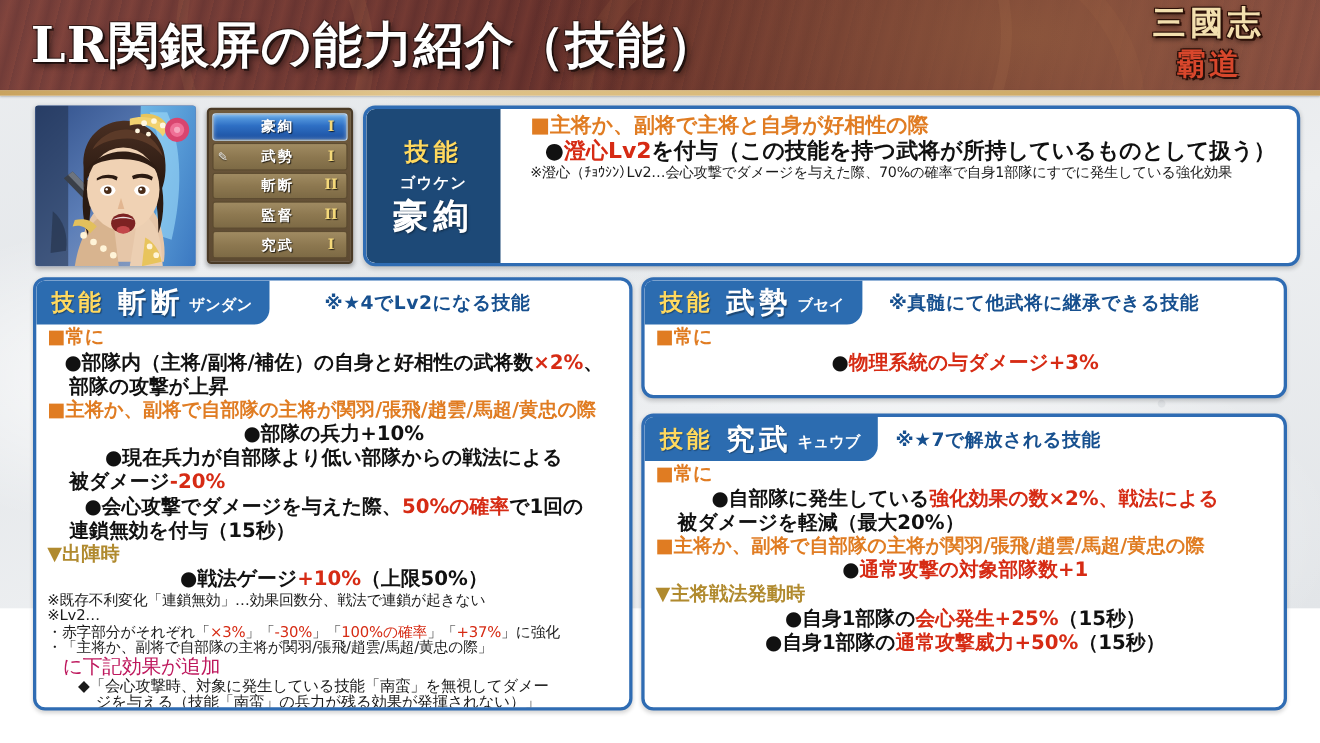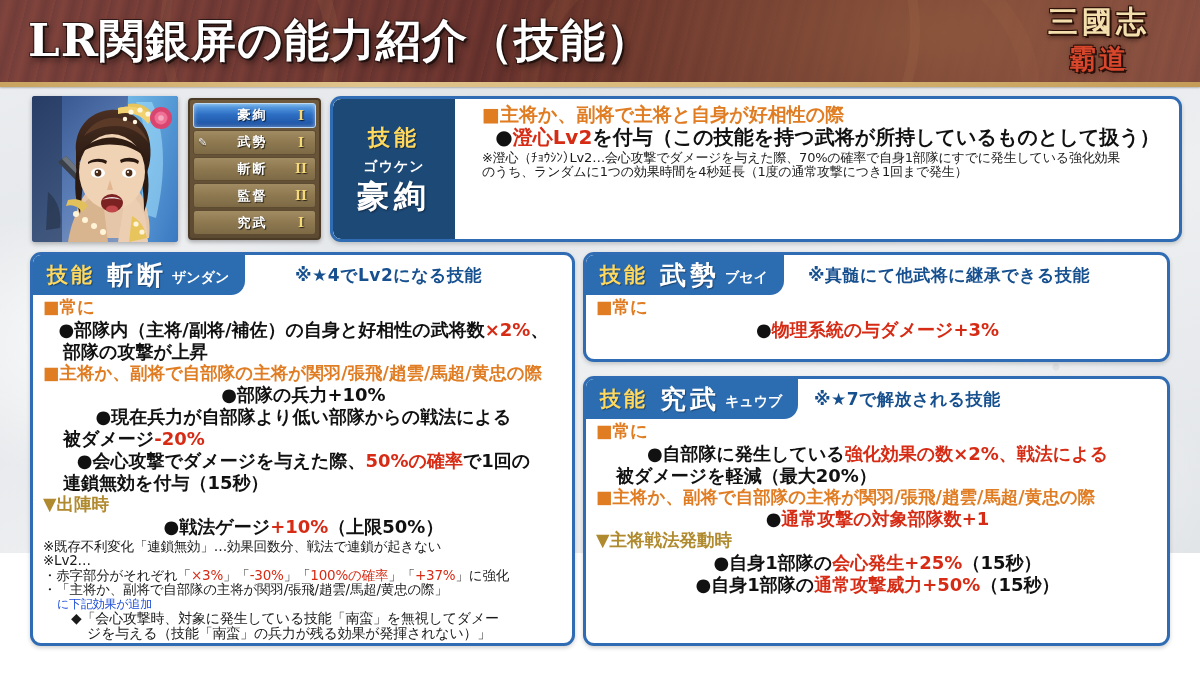--- a/index.html
+++ b/index.html
@@ -203,21 +203,21 @@
   #body-gouken { left: 130px; top: 6px; right: 6px; margin-left: 19px; }
   .body.under-tab { left: 10px; top: 44px; right: 8px; }
 
   .ln { line-height: 1.0; margin: 0; }
   .ln.h   { font-size: 17.5px; font-weight: 700; color: #e07c22; margin-bottom: 4px; }
   .ln.h-head { font-size: 18.5px; font-weight: 700; color: #e07c22; margin-bottom: 3px; }
   .ln.tri { font-size: 17.5px; font-weight: 700; color: #b08a2e; margin: 3px 0 4px; }
   .ln.b   { font-size: 18px; font-weight: 700; color: #111111; margin-bottom: 4px; text-align: center; }
   .ln.bi  { font-size: 18px; font-weight: 700; color: #111111; margin-bottom: 4px; padding-left: 20px; }
   .ln.n   { font-size: 13.5px; font-weight: 400; color: #1a1a1a; margin-bottom: 1px; letter-spacing: -.2px; }
-  .ln.n2  { font-size: 12px; font-weight: 400; color: #1d4ed8; margin-bottom: 1px; padding-left: 14px; letter-spacing: -.2px; }
+  .ln.n2  { font-size: 18px; font-weight: 400; color: #be185d; margin-bottom: 1px; padding-left: 14px; letter-spacing: -.2px; }
   .ln.n3  { font-size: 14px; font-weight: 400; color: #1a1a1a; margin-bottom: 1px; padding-left: 28px; letter-spacing: -.2px; }
   .ln.n4  { font-size: 14px; font-weight: 400; color: #1a1a1a; margin-bottom: 1px; padding-left: 44px; letter-spacing: -.2px; }
 
   .red { color: #d62b14; }
 
   
   #body-gouken .ln.h-head { font-size: 19px; }
   #body-gouken .ln.b { font-size: 20px; }
   #body-gouken .ln.n { font-size: 13px; }
 
@@ -340,21 +340,20 @@
   <div class="card" id="card-gouken">
     <div class="vlabel">
       <span class="vl-kind">技能</span>
       <span class="vl-kana">ゴウケン</span>
       <span class="vl-name">豪絢</span>
     </div>
     <div class="body" id="body-gouken">
       <p class="ln h-head">■主将か、副将で主将と自身が好相性の際</p>
       <p class="ln b"><span>●</span><span class="red">澄心Lv2</span><span>を付与（この技能を持つ武将が所持しているものとして扱う）</span></p>
       <p class="ln n">※澄心（ﾁｮｳｼﾝ）Lv2…会心攻撃でダメージを与えた際、70%の確率で自身1部隊にすでに発生している強化効果</p>
-      <p class="ln n">のうち、ランダムに1つの効果時間を4秒延長（1度の通常攻撃につき1回まで発生）</p>
     </div>
   </div>
 
   <div class="card" id="card-zandan">
     <div class="htab">
       <span class="ht-kind">技能</span>
       <span class="ht-name">斬断</span>
       <span class="ht-kana">ザンダン</span>
     </div>
     <div class="hnote" id="note-zandan">※★4でLv2になる技能</div>

